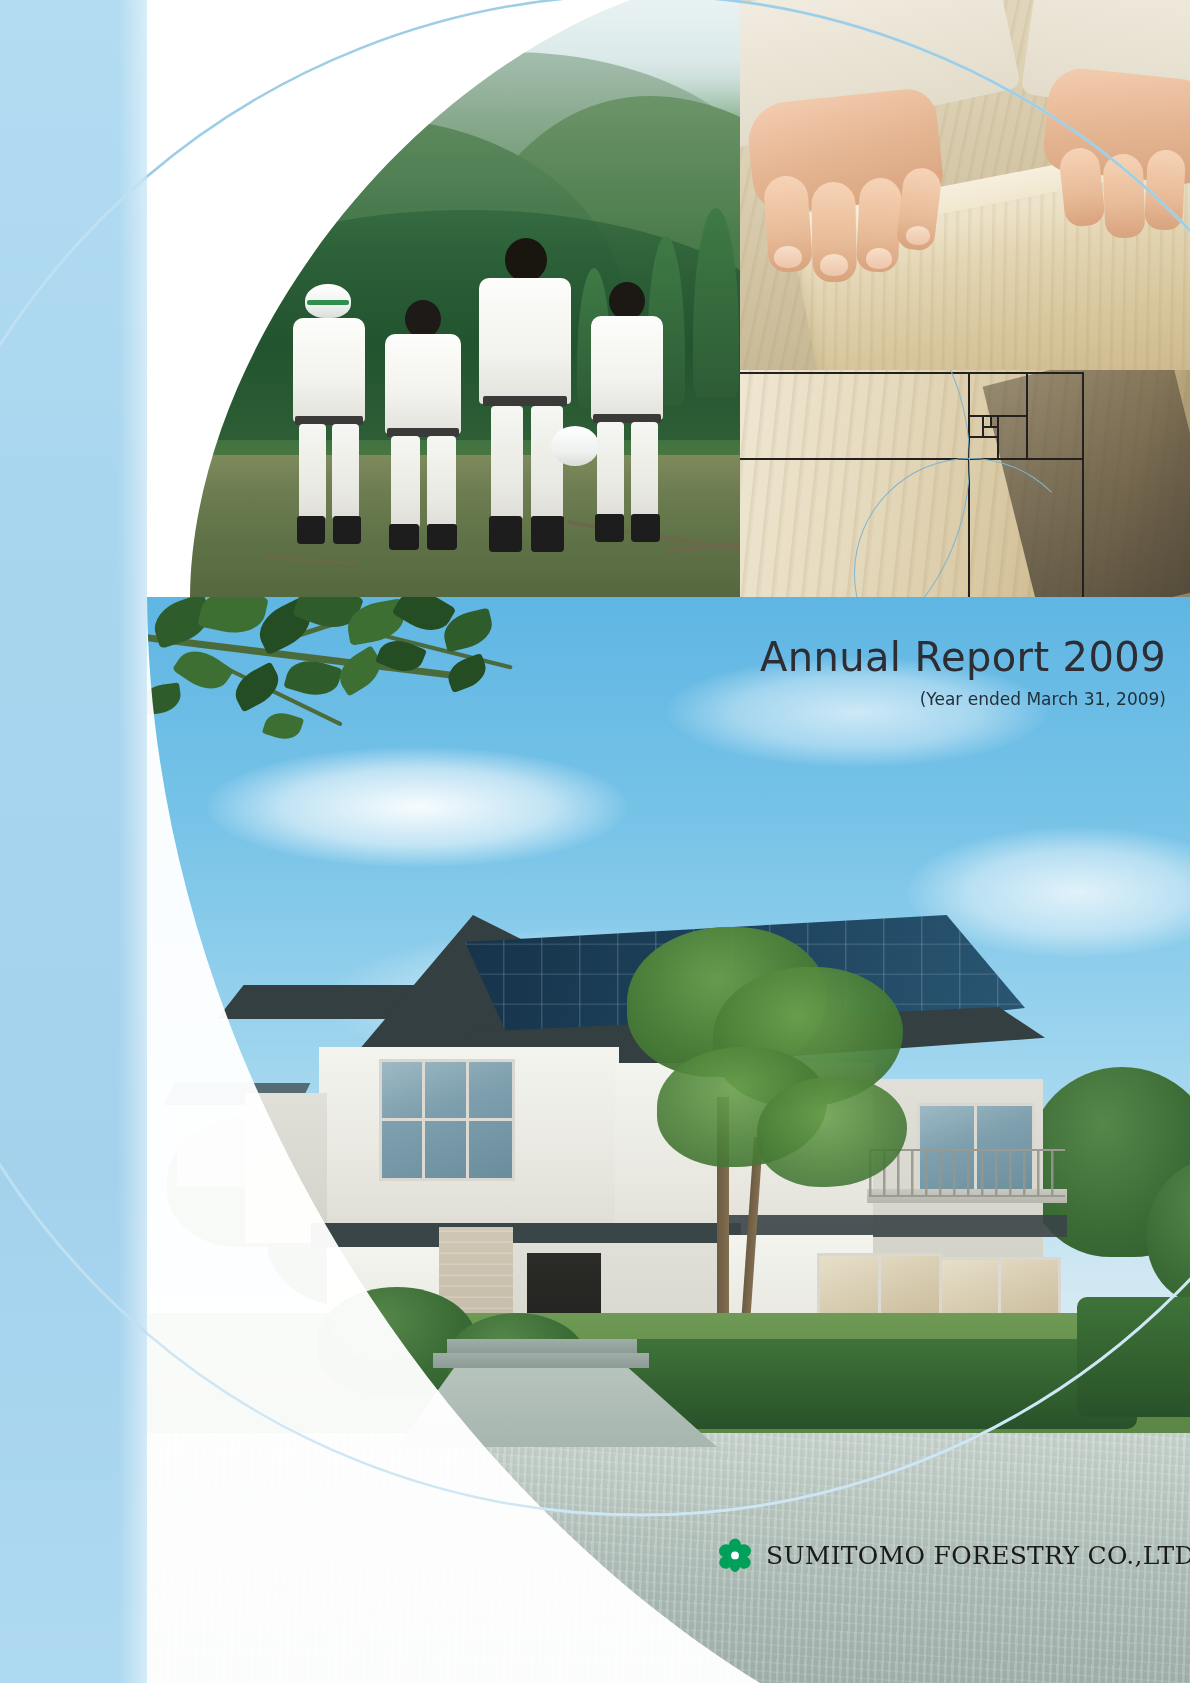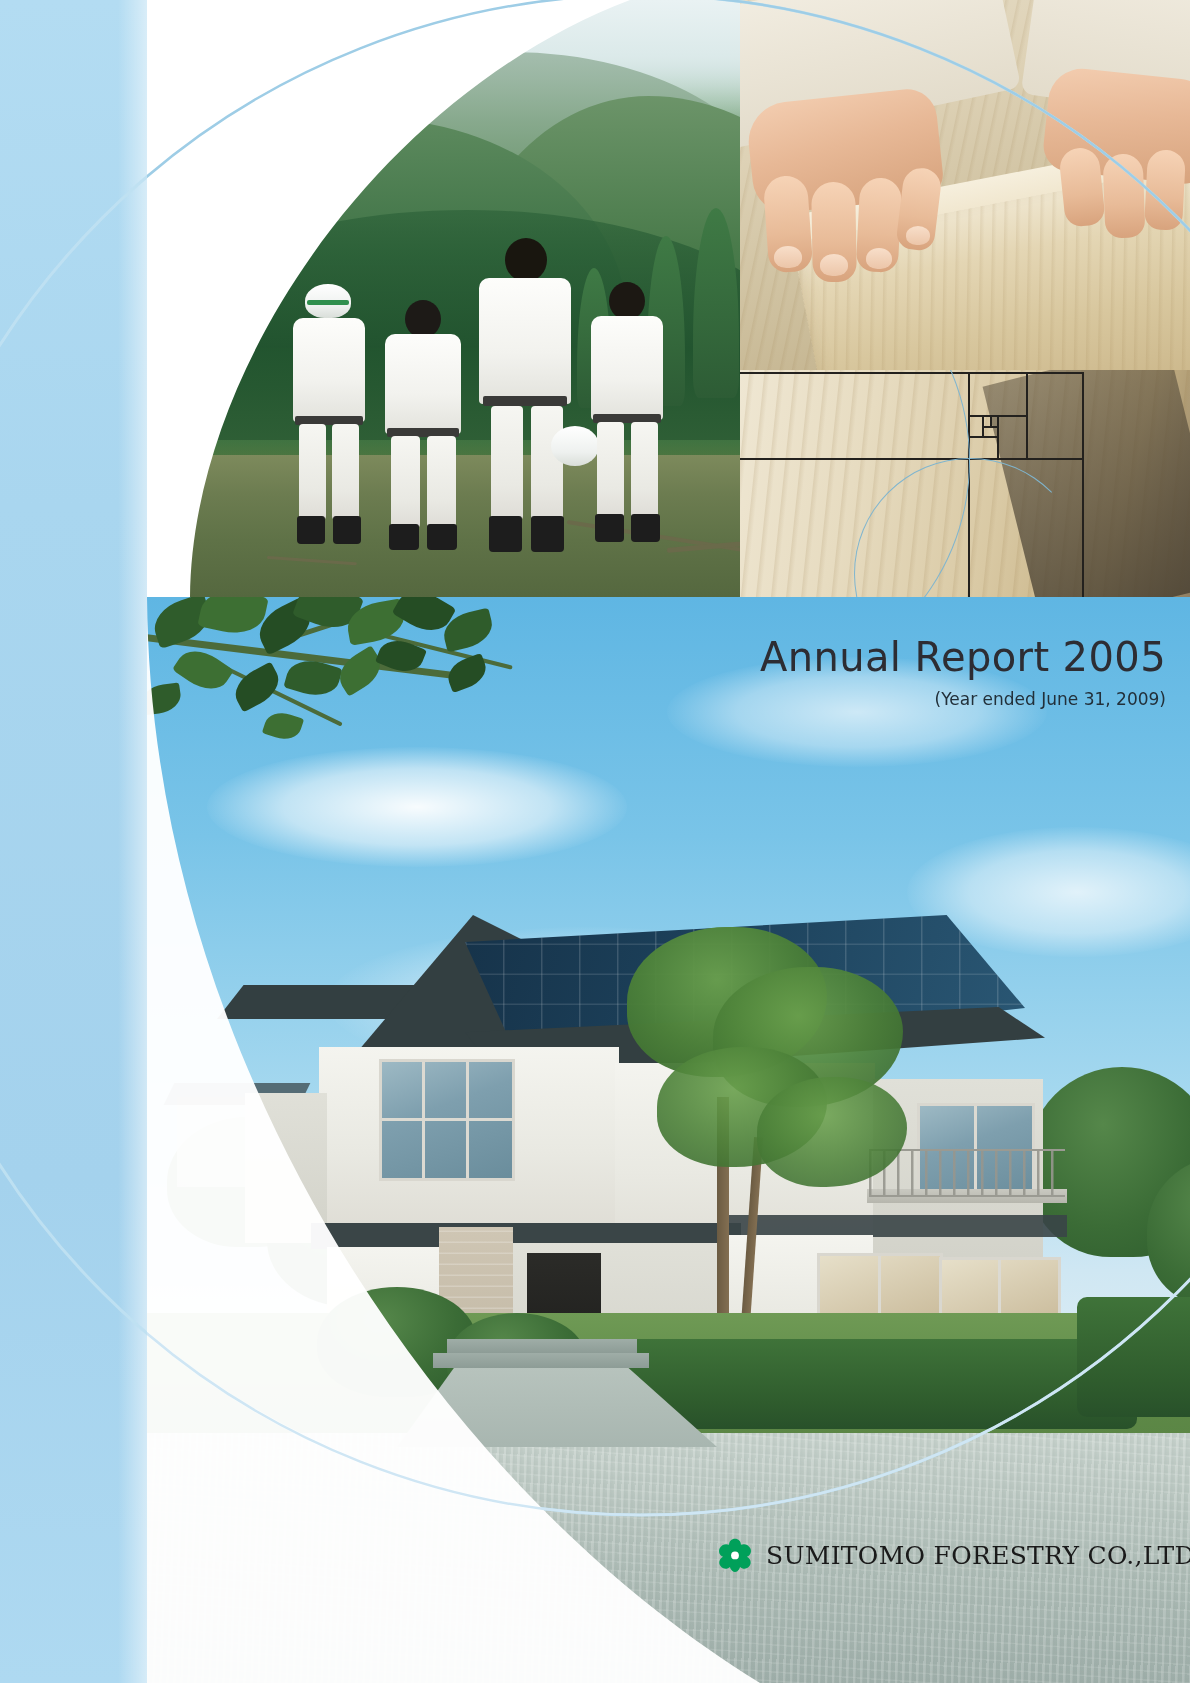--- a/index.html
+++ b/index.html
@@ -398,22 +398,22 @@
       <circle cx="640" cy="755" r="760" fill="none" stroke="#9ecde6" stroke-width="2.5"></circle>
     </g>
     <g clip-path="url(#botclip)">
       <path d="M147,597 C150,1050 430,1480 760,1683 H147 Z" fill="#ffffff" opacity="0.96"></path>
       <path d="M1190,1683 C1050,1600 960,1520 900,1420 L1190,1180 Z" fill="#ffffff" opacity="0"></path>
       <circle cx="640" cy="755" r="760" fill="none" stroke="#cfe6f4" stroke-width="2.5"></circle>
     </g>
   </svg>
 
   <div class="title-block">
-    <div class="title">Annual Report 2005</div>
-    <div class="subtitle">(Year ended June 31, 2009)</div>
+    <div class="title">Annual Report 2009</div>
+    <div class="subtitle">(Year ended March 31, 2009)</div>
   </div>
 
   <div class="logo">
     <span class="logo-mark">
       <svg viewBox="0 0 40 40" width="34" height="34" xmlns="http://www.w3.org/2000/svg">
         <path d="M20 1 C24 1 27 4 27 8 C31 6 36 8 38 12 C40 16 38 21 34 22
                  C38 24 40 29 37 33 C34 37 29 37 26 34 C25 38 22 40 20 40
                  C18 40 15 38 14 34 C11 37 6 37 3 33 C0 29 2 24 6 22
                  C2 21 0 16 2 12 C4 8 9 6 13 8 C13 4 16 1 20 1 Z" fill="#00A05A"></path>
         <circle cx="20" cy="20.5" r="4.6" fill="#ffffff"></circle>

